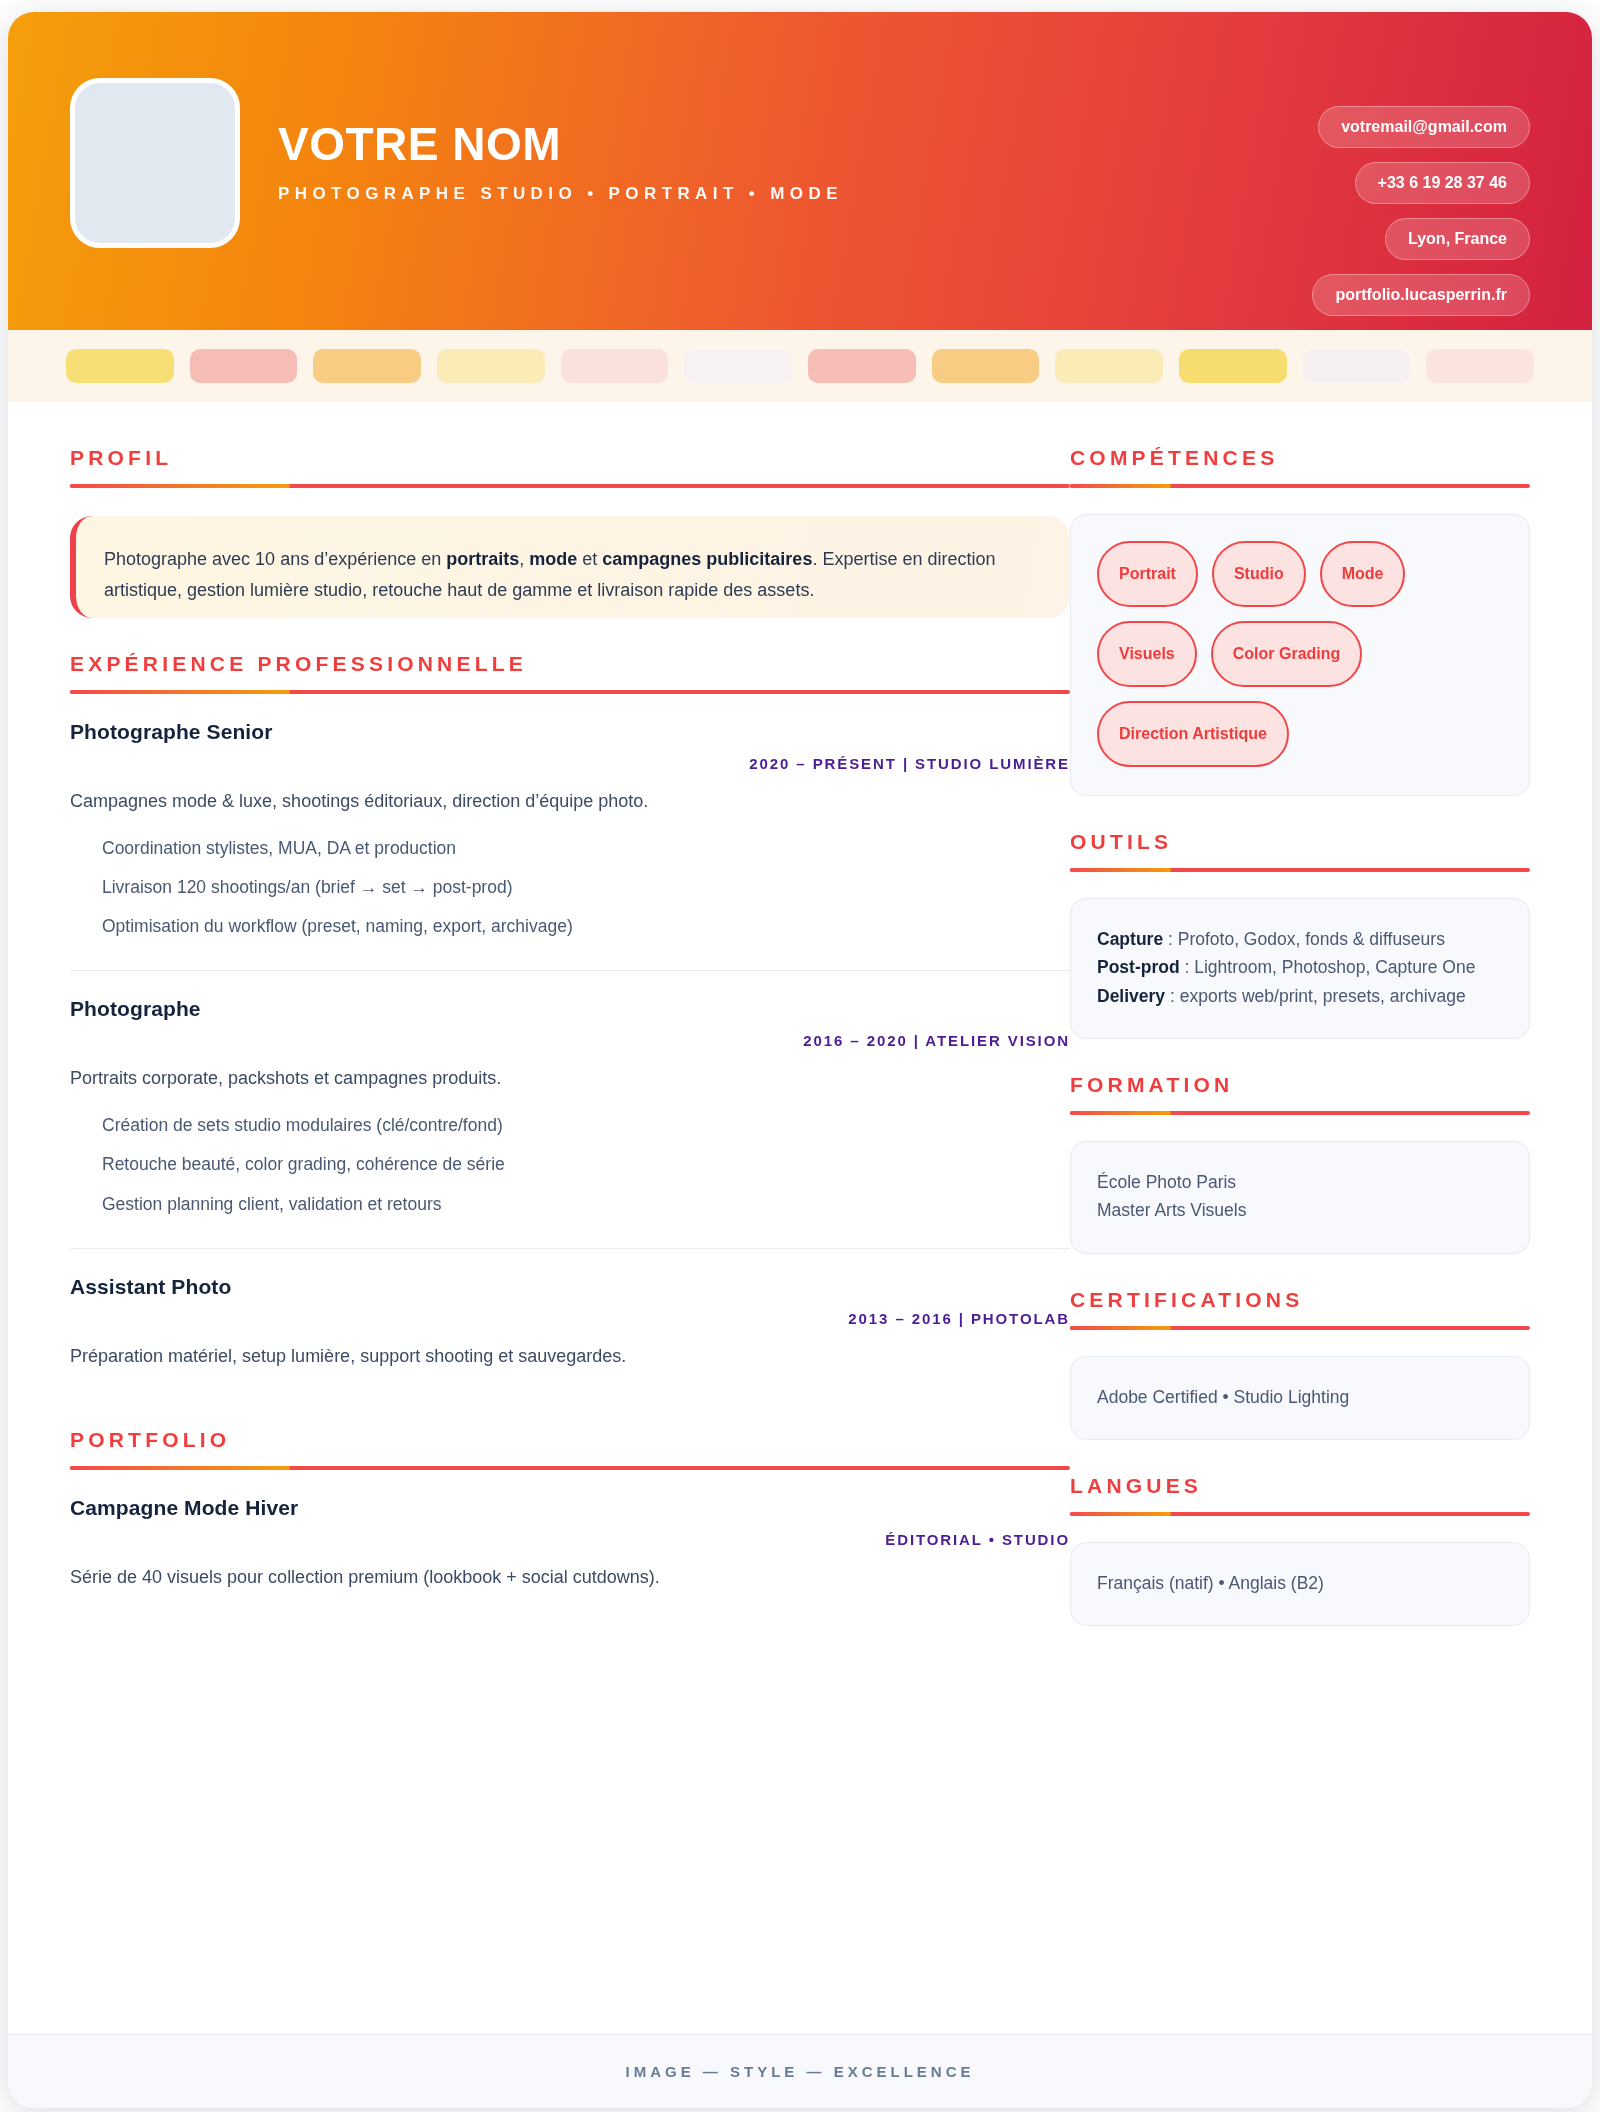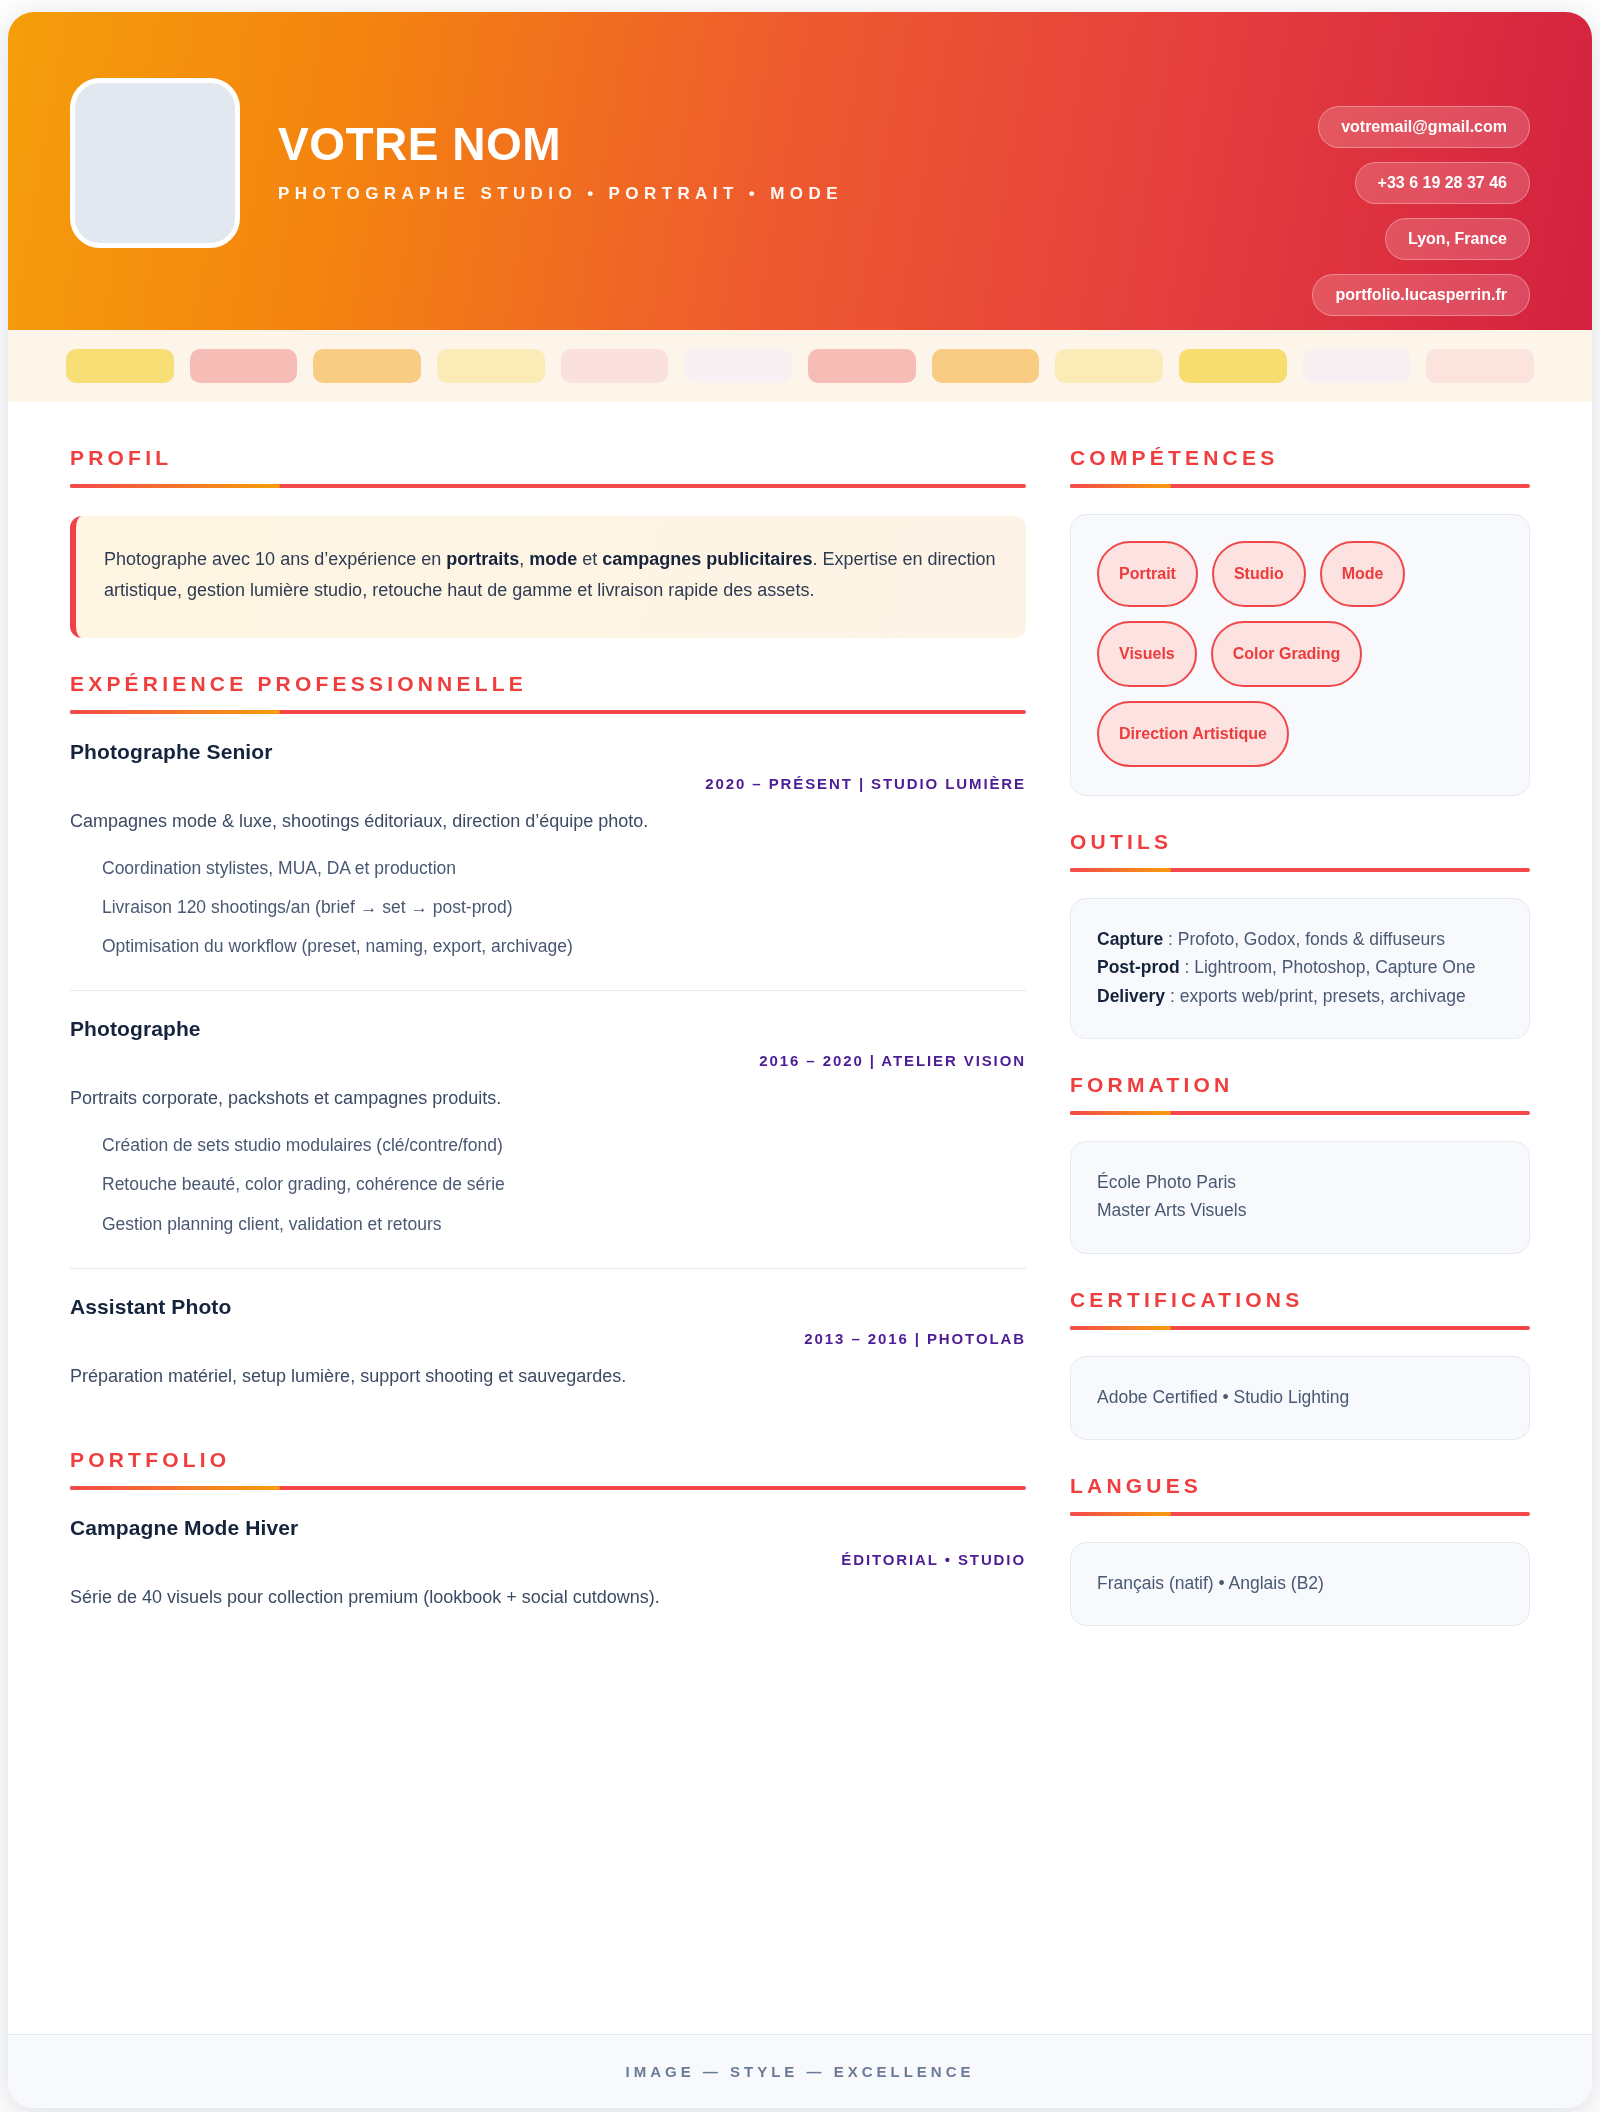--- a/index.html
+++ b/index.html
@@ -113,21 +113,20 @@
   .strip-pill {
     flex: 1 1 0;
     height: 34px;
     border-radius: 10px;
   }
 
   
   .body {
     display: flex;
     padding: 44px 62px 0 62px;
-    gap: 44px;
     flex: 1 1 auto;
     align-items: flex-start;
   }
 
   .col-main { flex: 1 1 auto; min-width: 0; }
   .col-side { width: 460px; flex: 0 0 460px; }
 
   
   .section { margin-bottom: 34px; }
 
@@ -154,22 +153,22 @@
     height: 100%;
     border-radius: 3px;
     background: linear-gradient(90deg, #F4494B 0%, #F59E0B 100%);
   }
 
   
   .profile-box {
     margin-top: 28px;
     background: linear-gradient(100deg, #FEF6E2 0%, #FDF3E6 100%);
     border-left: 6px solid #F0414A;
-    border-radius: 12px;
-    padding: 28px 30px 32px 28px;
+    border-radius: 22px;
+    padding: 28px 30px 12px 28px;
   }
   .profile-text {
     font-size: 18px;
     line-height: 1.72;
     color: #2F3B52;
   }
   .profile-text b { color: #16233C; font-weight: 800; }
 
   
   .entry { padding: 26px 0 24px 0; border-bottom: 1px solid #E8ECF2; }

